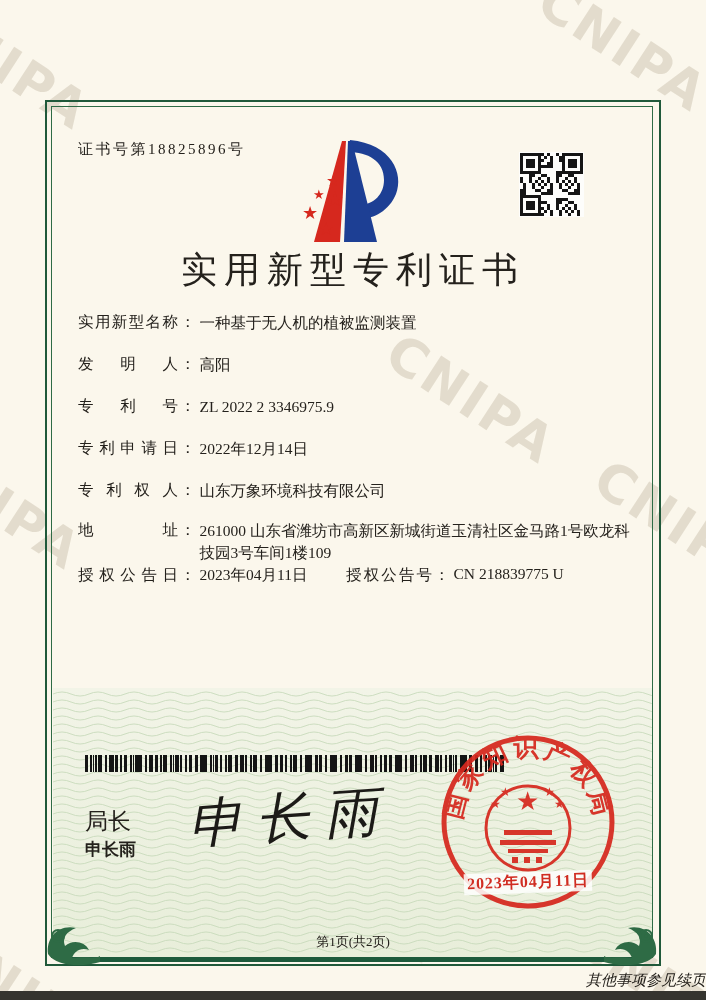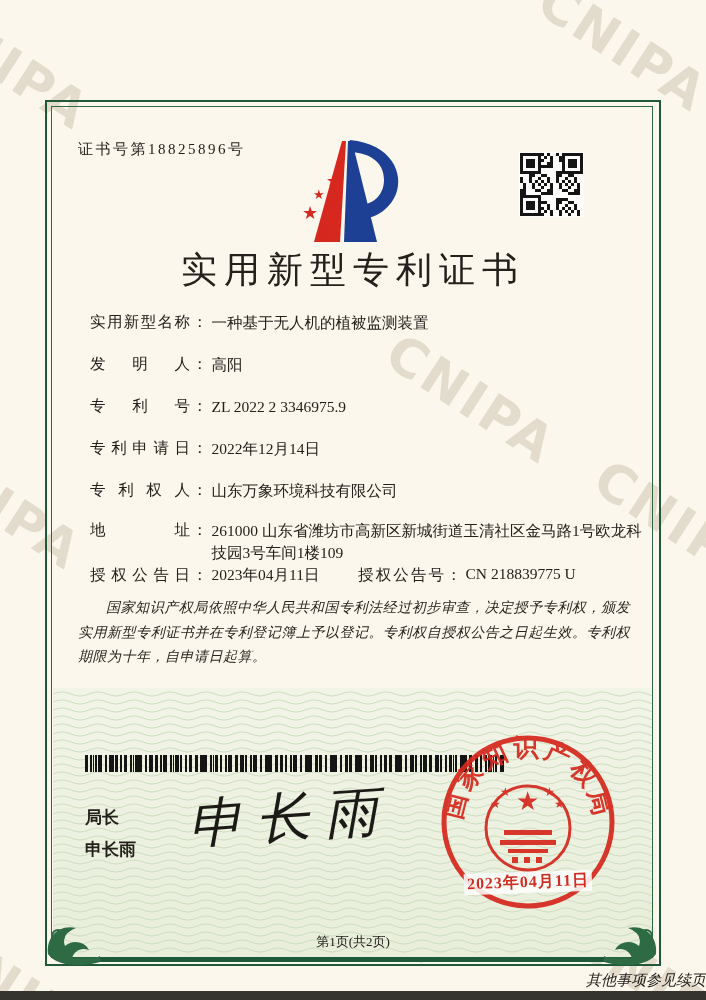--- a/index.html
+++ b/index.html
@@ -20,37 +20,37 @@
   .cert-no{position:absolute;left:78px;top:140px;font-size:15px;letter-spacing:2.5px;z-index:4;}
   .logo{position:absolute;left:282px;top:136px;z-index:4;}
   .qr{position:absolute;left:519px;top:152px;z-index:4;background:#fdfdfb;padding:1px;
       display:grid;grid-template-columns:repeat(21,3px);grid-auto-rows:3px;}
   .qr span{width:3px;height:3px;}
   .qr .d{background:#151515;}
   .title{position:absolute;left:0;top:246px;width:100%;text-align:center;font-size:36px;font-weight:400;
          letter-spacing:7px;z-index:4;}
   
   .row{position:absolute;left:78px;z-index:4;font-size:15.5px;}
-  .f-label{display:inline-block;width:100px;text-align:justify;text-align-last:justify;vertical-align:top;margin-left:12px;}
+  .f-label{display:inline-block;width:100px;text-align:justify;text-align-last:justify;vertical-align:top;}
   .f-colon{display:inline-block;margin:0 4px 0 2px;vertical-align:top;}
   .f-value{display:inline-block;width:438px;vertical-align:top;line-height:1.45;}
   .grant2{position:absolute;left:268px;top:0;white-space:nowrap;}
   .grant2 .f-label{width:86px;}
   
   .para{position:absolute;left:78px;width:552px;font-size:14px;line-height:1.75;letter-spacing:0.5px;
         text-align:justify;text-indent:2em;font-style:italic;z-index:4;color:#26231e;}
   
   .barcode{position:absolute;left:85px;top:755px;width:420px;height:17px;z-index:4;
     background-image:
       repeating-linear-gradient(90deg,#141414 0 2px,transparent 2px 5px),
       repeating-linear-gradient(90deg,#141414 0 1px,transparent 1px 8px),
       repeating-linear-gradient(90deg,#141414 0 3px,transparent 3px 13px);}
   
   .director-title{position:absolute;left:85px;top:806px;font-family:"Liberation Sans",sans-serif;
-                  font-weight:700;font-size:17px;z-index:4;}
+                  font-weight:400;font-size:23px;z-index:4;}
   .director-name{position:absolute;left:85px;top:838px;font-family:"Liberation Sans",sans-serif;
                  font-weight:600;font-size:17px;z-index:4;}
   .signature{position:absolute;left:188px;top:782px;font-size:54px;font-style:italic;letter-spacing:14px;
              transform:rotate(-4deg);z-index:4;color:#1c1a17;}
   
   .seal{position:absolute;left:440px;top:734px;width:176px;height:176px;z-index:5;opacity:0.93;}
   .seal-date{position:absolute;left:50%;top:138px;transform:translateX(-50%) rotate(-2deg);
              background:rgba(255,255,255,0.88);color:#cf1f14;font-weight:700;font-size:16px;
              white-space:nowrap;padding:0 3px;letter-spacing:1px;}
   
@@ -562,21 +562,20 @@
   <div class="row" style="top:520px">
     <span class="f-label">地址</span><span class="f-colon">：</span><span class="f-value">261000 山东省潍坊市高新区新城街道玉清社区金马路1号欧龙科技园3号车间1楼109</span>
   </div>
   <div class="row" style="top:565px">
     <span class="f-label">授权公告日</span><span class="f-colon">：</span><span>2023年04月11日</span>
     <span class="grant2">
       <span class="f-label">授权公告号</span><span class="f-colon">：</span><span>CN 218839775 U</span>
     </span>
   </div>
 
-  <div class="para" style="top:596px">国家知识产权局依照中华人民共和国专利法经过初步审查，决定授予专利权，颁发实用新型专利证书并在专利登记簿上予以登记。专利权自授权公告之日起生效。专利权期限为十年，自申请日起算。</div>
 
   <div class="barcode"></div>
 
   <div class="director-title">局长</div>
   <div class="director-name">申长雨</div>
   <div class="signature">申长雨</div>
 
   <div class="seal">
     <svg width="176" height="176" viewBox="0 0 176 176">
       <circle cx="88" cy="88" r="84" fill="none" stroke="#d6281e" stroke-width="5"></circle>

